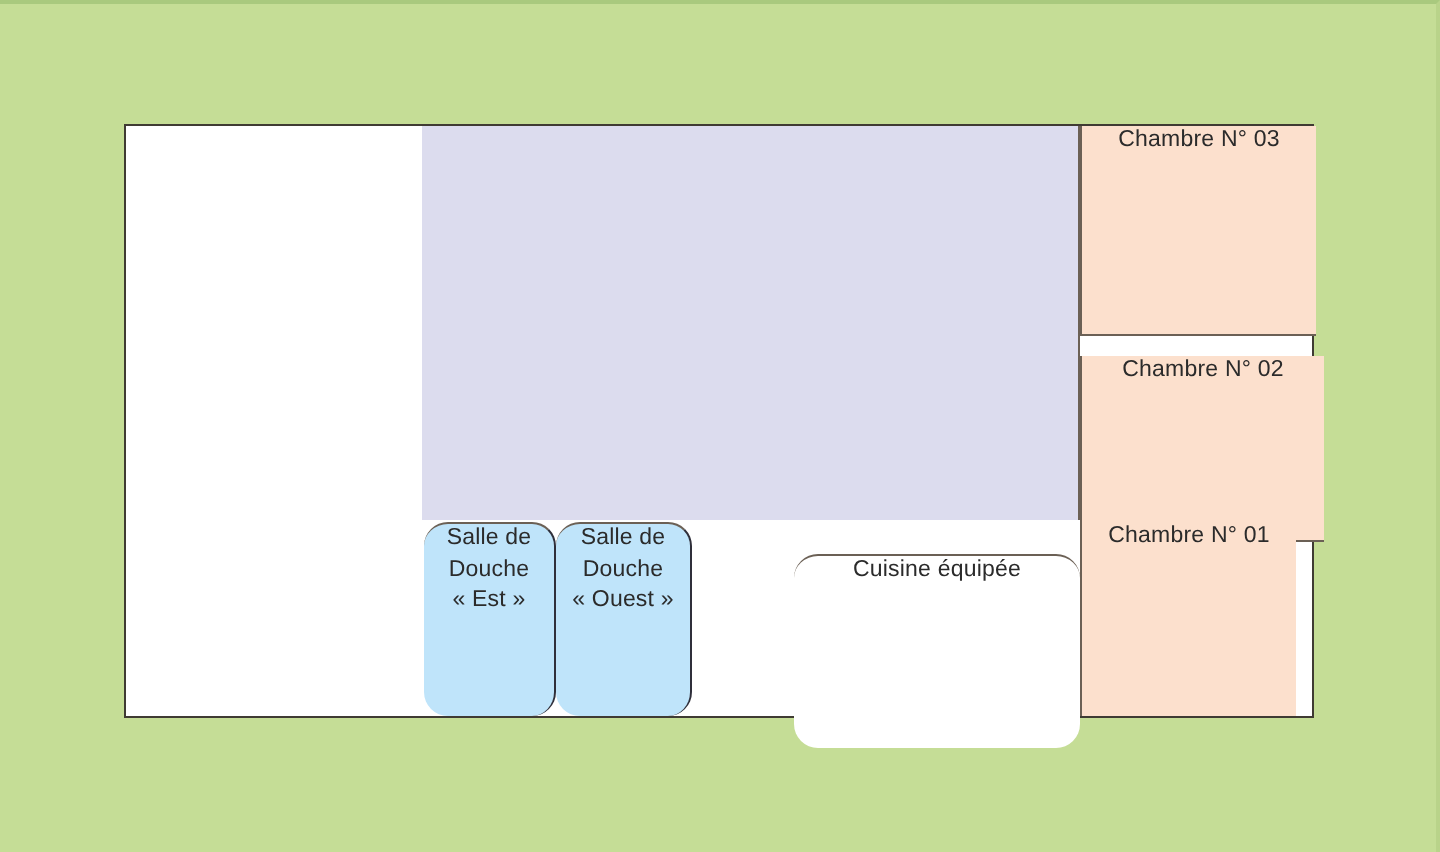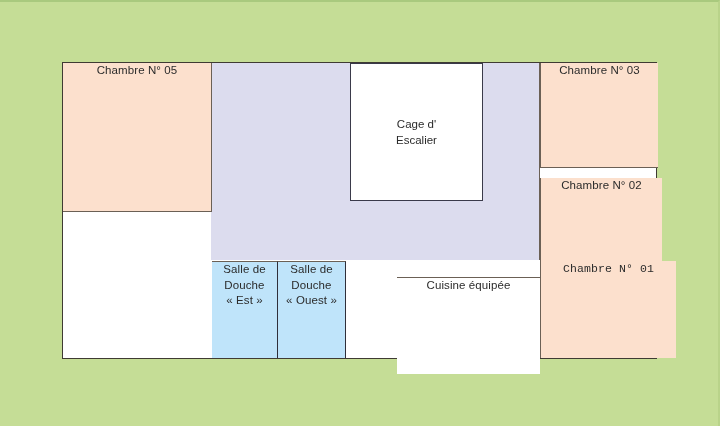--- a/index.html
+++ b/index.html
@@ -48,21 +48,21 @@
     line-height: 1.35;
     letter-spacing: 0.1px;
   }
   .bedroom  { background: #fce0cd; }
   .corridor { background: #dcdcee; }
   .bath     { background: #bfe4fa; }
   .white    { background: #ffffff; }
 
   .bd-r  { border-right: 1.2px solid #6b6055; }
   .bd-b  { border-bottom: 1.2px solid #6b6055; }
-  .bd-t  { border-top: 1.2px solid #6b6055; }
+  .bd-t  { border-top: 1.2px solid #6b6055; border-radius: 12px; }
   .bd-l  { border-left: 1.2px solid #6b6055; }
 
   .thin-r { border-right: 1.3px solid #2f2f3a; }
 
   #stair {
     position: absolute;
     left: 287px;
     top: 0px;
     width: 133px;
     height: 138px;
@@ -81,41 +81,32 @@
 </style>
 </head>
 <body>
 
 <div id="canvas">
 
   <div id="plan">
 
     <div class="room corridor bd-r" style="left:148px; top:0px; width:329px; height:197px;"></div>
 
-    <div id="stair">
-      <span>
-        <span class="lbl">Cage d'</span>
-        <span class="lbl">Escalier</span>
-      </span>
-    </div>
 
-    <div class="room bedroom bd-r bd-b" style="left:0px; top:0px; width:149px; height:149px;">
-      <span>Chambre N° 05</span>
-    </div>
 
 
     <div class="room bedroom bd-l bd-b" style="left:477px; top:0px; width:118px; height:105px;">
       <span>Chambre N° 03</span>
     </div>
 
     <div class="room bedroom bd-l bd-b" style="left:477px; top:115px; width:122px; height:93px;">
       <span>Chambre N° 02</span>
     </div>
 
-    <div class="room bedroom bd-l" style="left:477px; top:198px; width:136px; height:97px;font-family:Liberation Mono, monospace;">
+    <div class="room bedroom bd-l" style="left:477px; top:198px; width:108px; height:97px;">
       <span>Chambre N° 01</span>
     </div>
 
     <div class="room bath thin-r bd-t" style="left:149px; top:198px; width:66px; height:97px;">
       <span>
         <span class="lbl">Salle de</span>
         <span class="lbl">Douche</span>
         <span class="lbl">« Est »</span>
       </span>
     </div>

